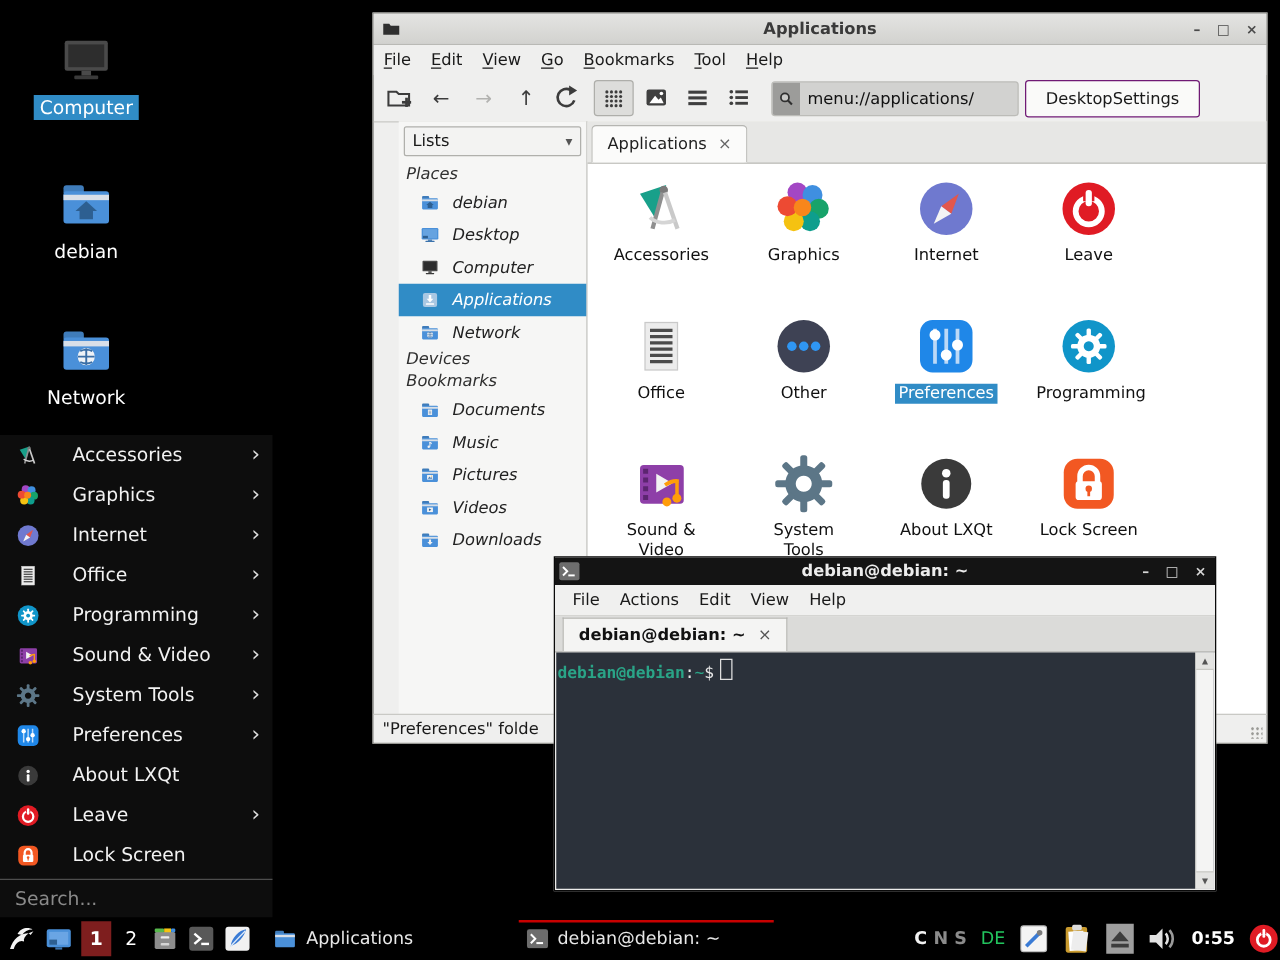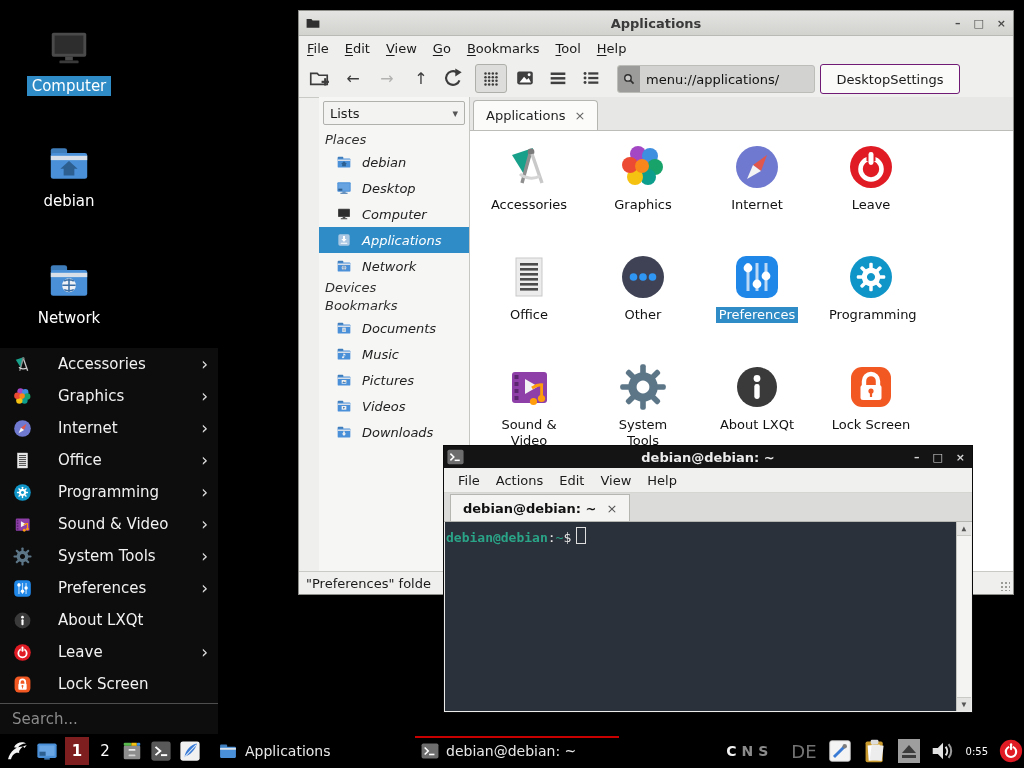--- a/index.html
+++ b/index.html
@@ -108,22 +108,22 @@
   .ws{width:24px;height:28px;display:flex;align-items:center;justify-content:center;color:#fff;font-size:15px;}
   .ws.active{background:#7e1e1e;font-weight:bold;}
   .task{height:30px;display:flex;align-items:center;gap:7px;color:#e8e8e8;font-size:14px;position:relative;padding:0 6px;}
   .task.t1{width:184px;margin-left:4px;}
   .task.t2{width:192px;}
   .task .redline{position:absolute;top:0;left:0;right:0;height:2px;background:#c80000;}
   #tray{margin-left:auto;display:flex;align-items:center;gap:11px;padding-right:6px;}
   .kbd{display:flex;gap:5px;font-size:14px;font-weight:bold;}
   .kbd .on{color:#f2f2f2;}
   .kbd .off{color:#8b8b8b;}
-  #kbd-layout{color:#737373;font-size:18px;margin-left:12px;}
-  #clock{color:#fff;font-size:10px;}
+  #kbd-layout{color:#22c55e;font-size:14px;}
+  #clock{color:#fff;font-size:14px;font-weight:bold;}
   .eject-ic{width:22px;height:24px;background:#9e9e9e;display:flex;flex-direction:column;align-items:center;justify-content:center;}
   .eject-tri{width:0;height:0;border-left:7px solid transparent;border-right:7px solid transparent;border-bottom:8px solid #3c3c3c;}
   .eject-bar{width:14px;height:3px;background:#3c3c3c;margin-top:2px;}
 </style>
 </head>
 <body>
 
 <svg width="0" height="0" style="position:absolute">
 <defs>
   <symbol id="sym-gear24" viewBox="0 0 24 24">

